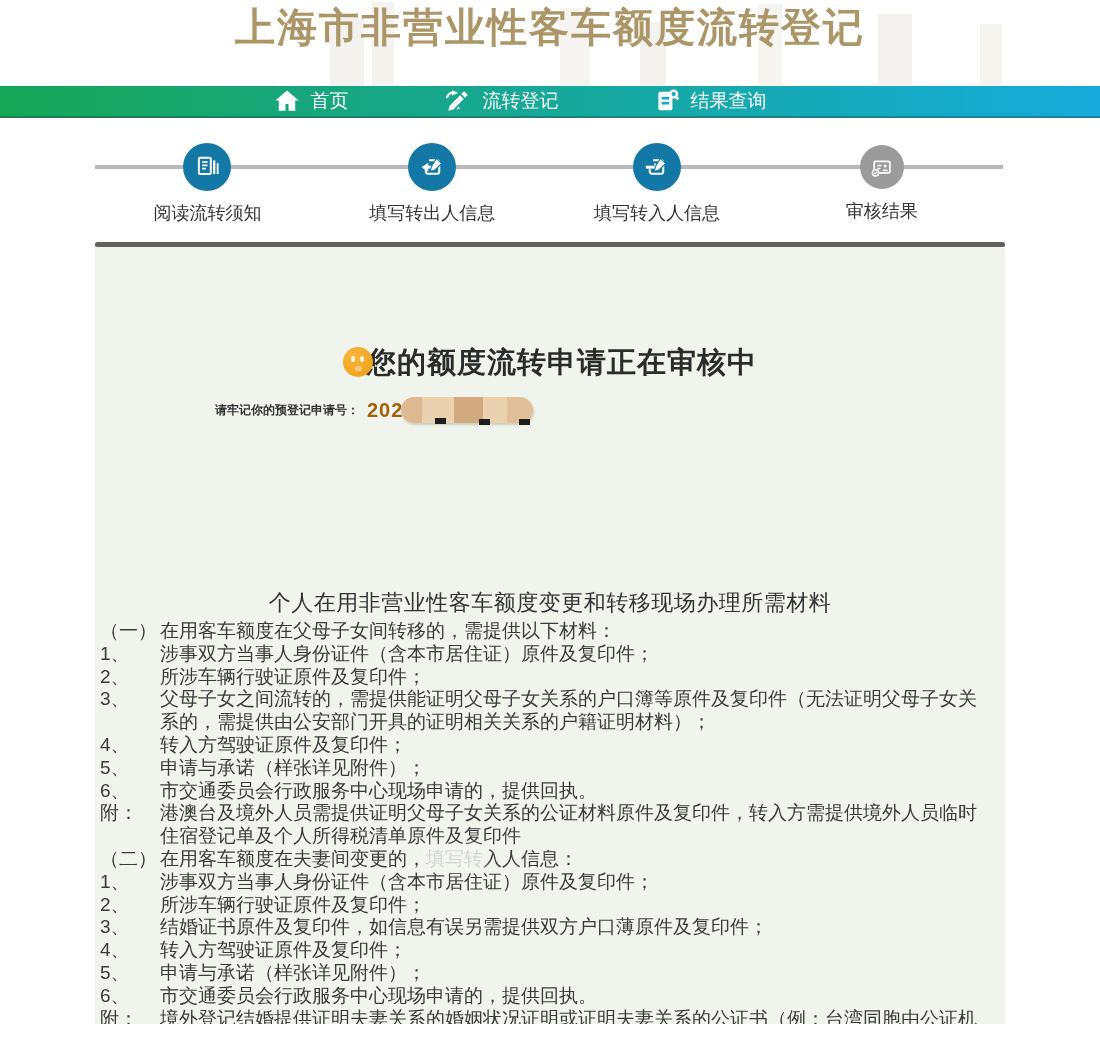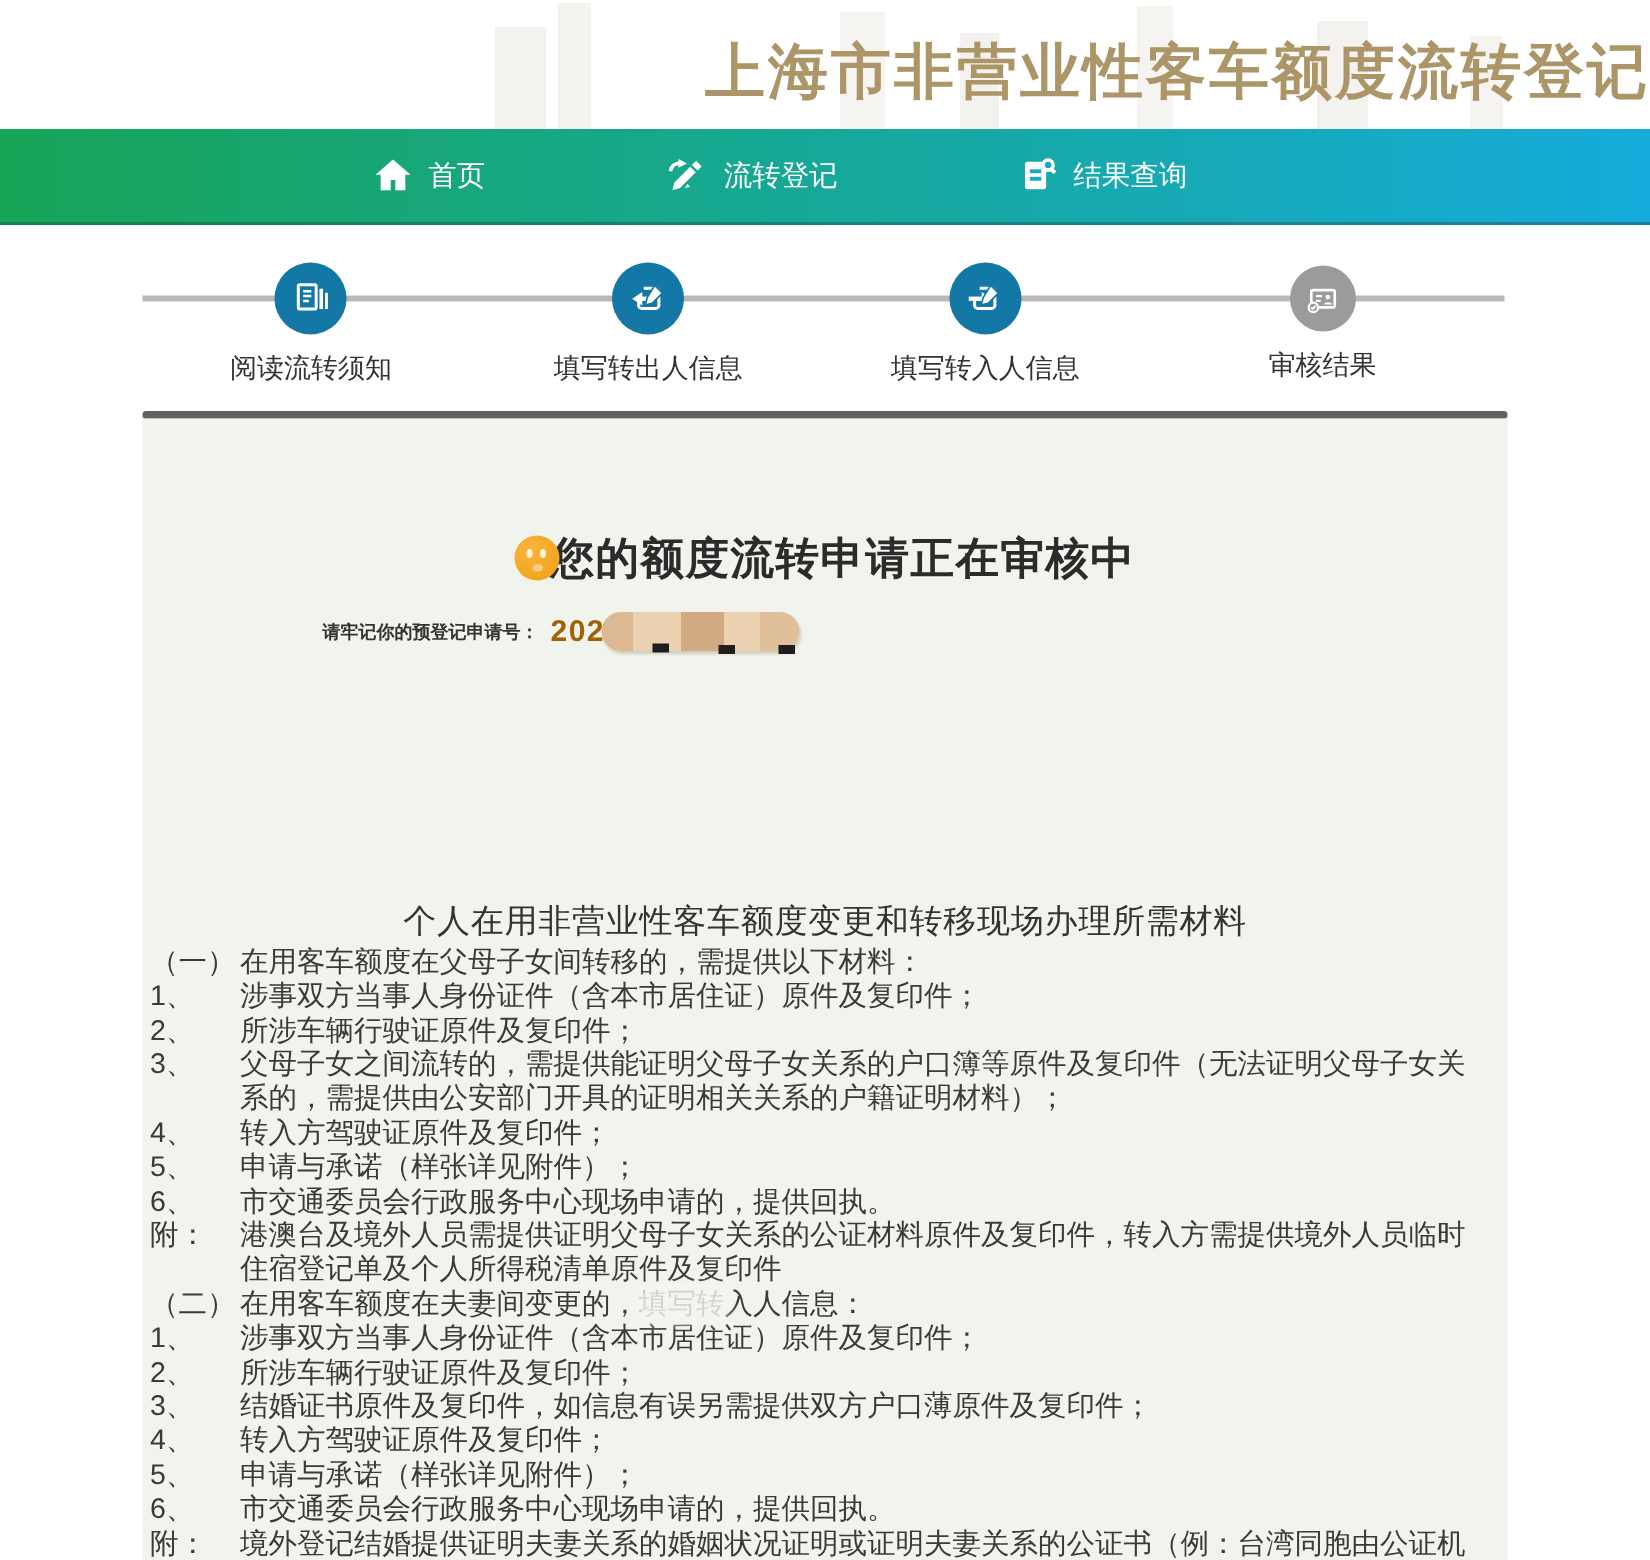--- a/index.html
+++ b/index.html
@@ -18,27 +18,27 @@
       linear-gradient(#f3f2ee,#f3f2ee) 330px 18px/34px 68px,
       linear-gradient(#f4f3ef,#f4f3ef) 372px 2px/22px 84px,
       linear-gradient(#f5f4f0,#f5f4f0) 560px 8px/30px 78px,
       linear-gradient(#f3f2ee,#f3f2ee) 640px 22px/26px 64px,
       linear-gradient(#f5f4f0,#f5f4f0) 758px 4px/24px 82px,
       linear-gradient(#f3f2ee,#f3f2ee) 878px 14px/34px 72px,
       linear-gradient(#f5f4f0,#f5f4f0) 980px 24px/22px 62px;
     background-repeat:no-repeat;
   }
   .title {
-    position:relative; z-index:1; padding-top:20px;
-    font-size:40px; font-weight:bold; letter-spacing:2px; color:#ac9668;text-align:right;
+    position:relative; z-index:1; 
+    font-size:40px; font-weight:bold; letter-spacing:2px; color:#ac9668;
   }
   
   .nav {
-    height:64px; display:flex; align-items:center; justify-content:center;
-    gap:120px; padding-right:60px;
+    height:32px; display:flex; align-items:center; justify-content:center;
+    gap:95px; padding-right:60px;
     background:linear-gradient(90deg,#17a557,#16abdb);
     border-bottom:2px solid rgba(30,60,60,.35);
   }
   .nav-item { display:flex; align-items:center; gap:11px; color:#fff; font-size:19px; cursor:pointer; }
   .nav-ico { display:flex; align-items:center; }
   
   .stepper { position:relative; height:124px; background:#fff; }
   .step-line { position:absolute; left:95px; right:97px; top:47px; height:4px; background:#b9b9b9; }
   .steps { position:absolute; left:95px; right:106px; top:0; display:flex; }
   .step { flex:1; text-align:center; }
@@ -46,21 +46,21 @@
     width:48px; height:48px; border-radius:50%; background:#1478a6;
     margin:25px auto 0; display:flex; align-items:center; justify-content:center;
     position:relative; z-index:1;
   }
   .bubble.gray { width:44px; height:44px; background:#9b9b9b; margin-top:27px; }
   .step-label { margin-top:11px; font-size:18px; color:#333; line-height:22px; }
   
   .divider { height:5px; margin:0 95px; background:#616161; border-radius:3px; box-shadow:0 1px 1px rgba(0,0,0,.25); }
   
   .content { margin:0 95px; height:777px; background:#f0f4ec; overflow:hidden; }
-  .status-row { padding-top:75px; text-align:center; line-height:38px; white-space:nowrap; }
+  .status-row { padding-top:96px; text-align:center; line-height:38px; white-space:nowrap; }
   .emoji {
     display:inline-block; width:30px; height:30px; border-radius:50%;
     background:radial-gradient(circle at 35% 30%, #f8b53c, #ef9f15);
     vertical-align:-5px; margin-right:-6px; position:relative;
   }
   .emoji::before {
     content:""; position:absolute; left:8px; top:9px; width:4px; height:6px;
     border-radius:50%; background:#fff3d6; box-shadow:9px 0 0 #fff3d6;
   }
   .emoji::after {

